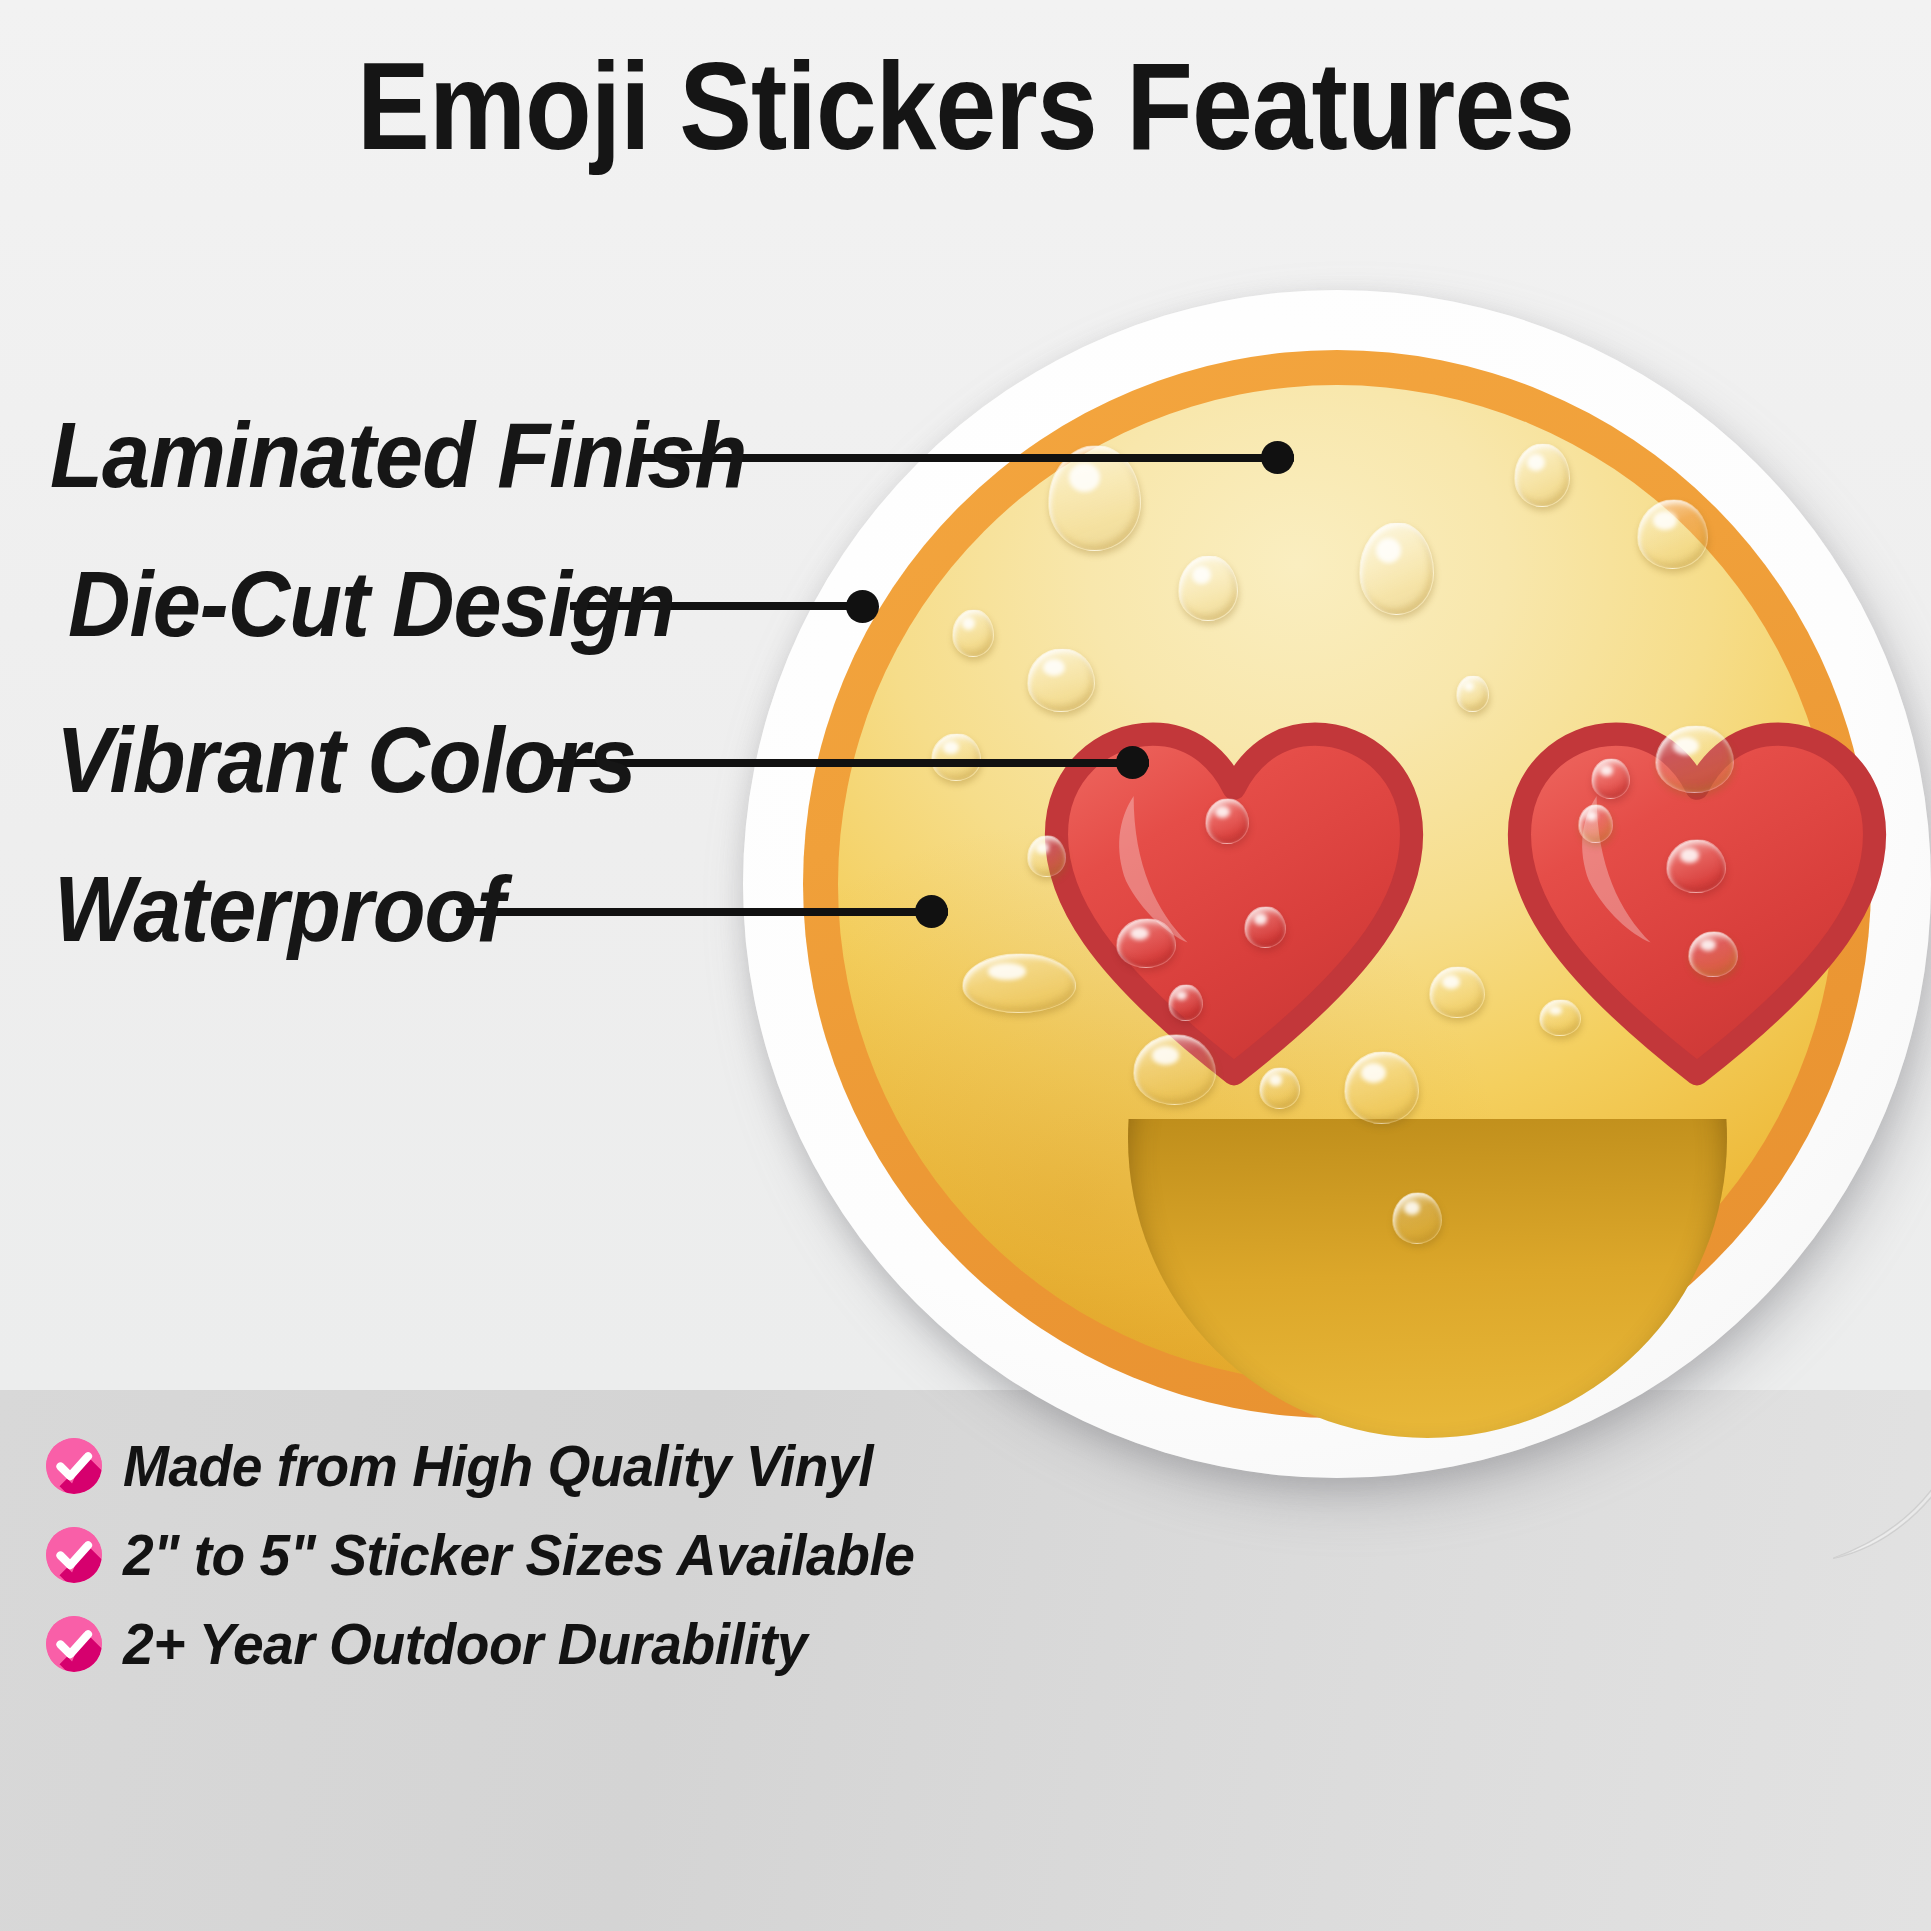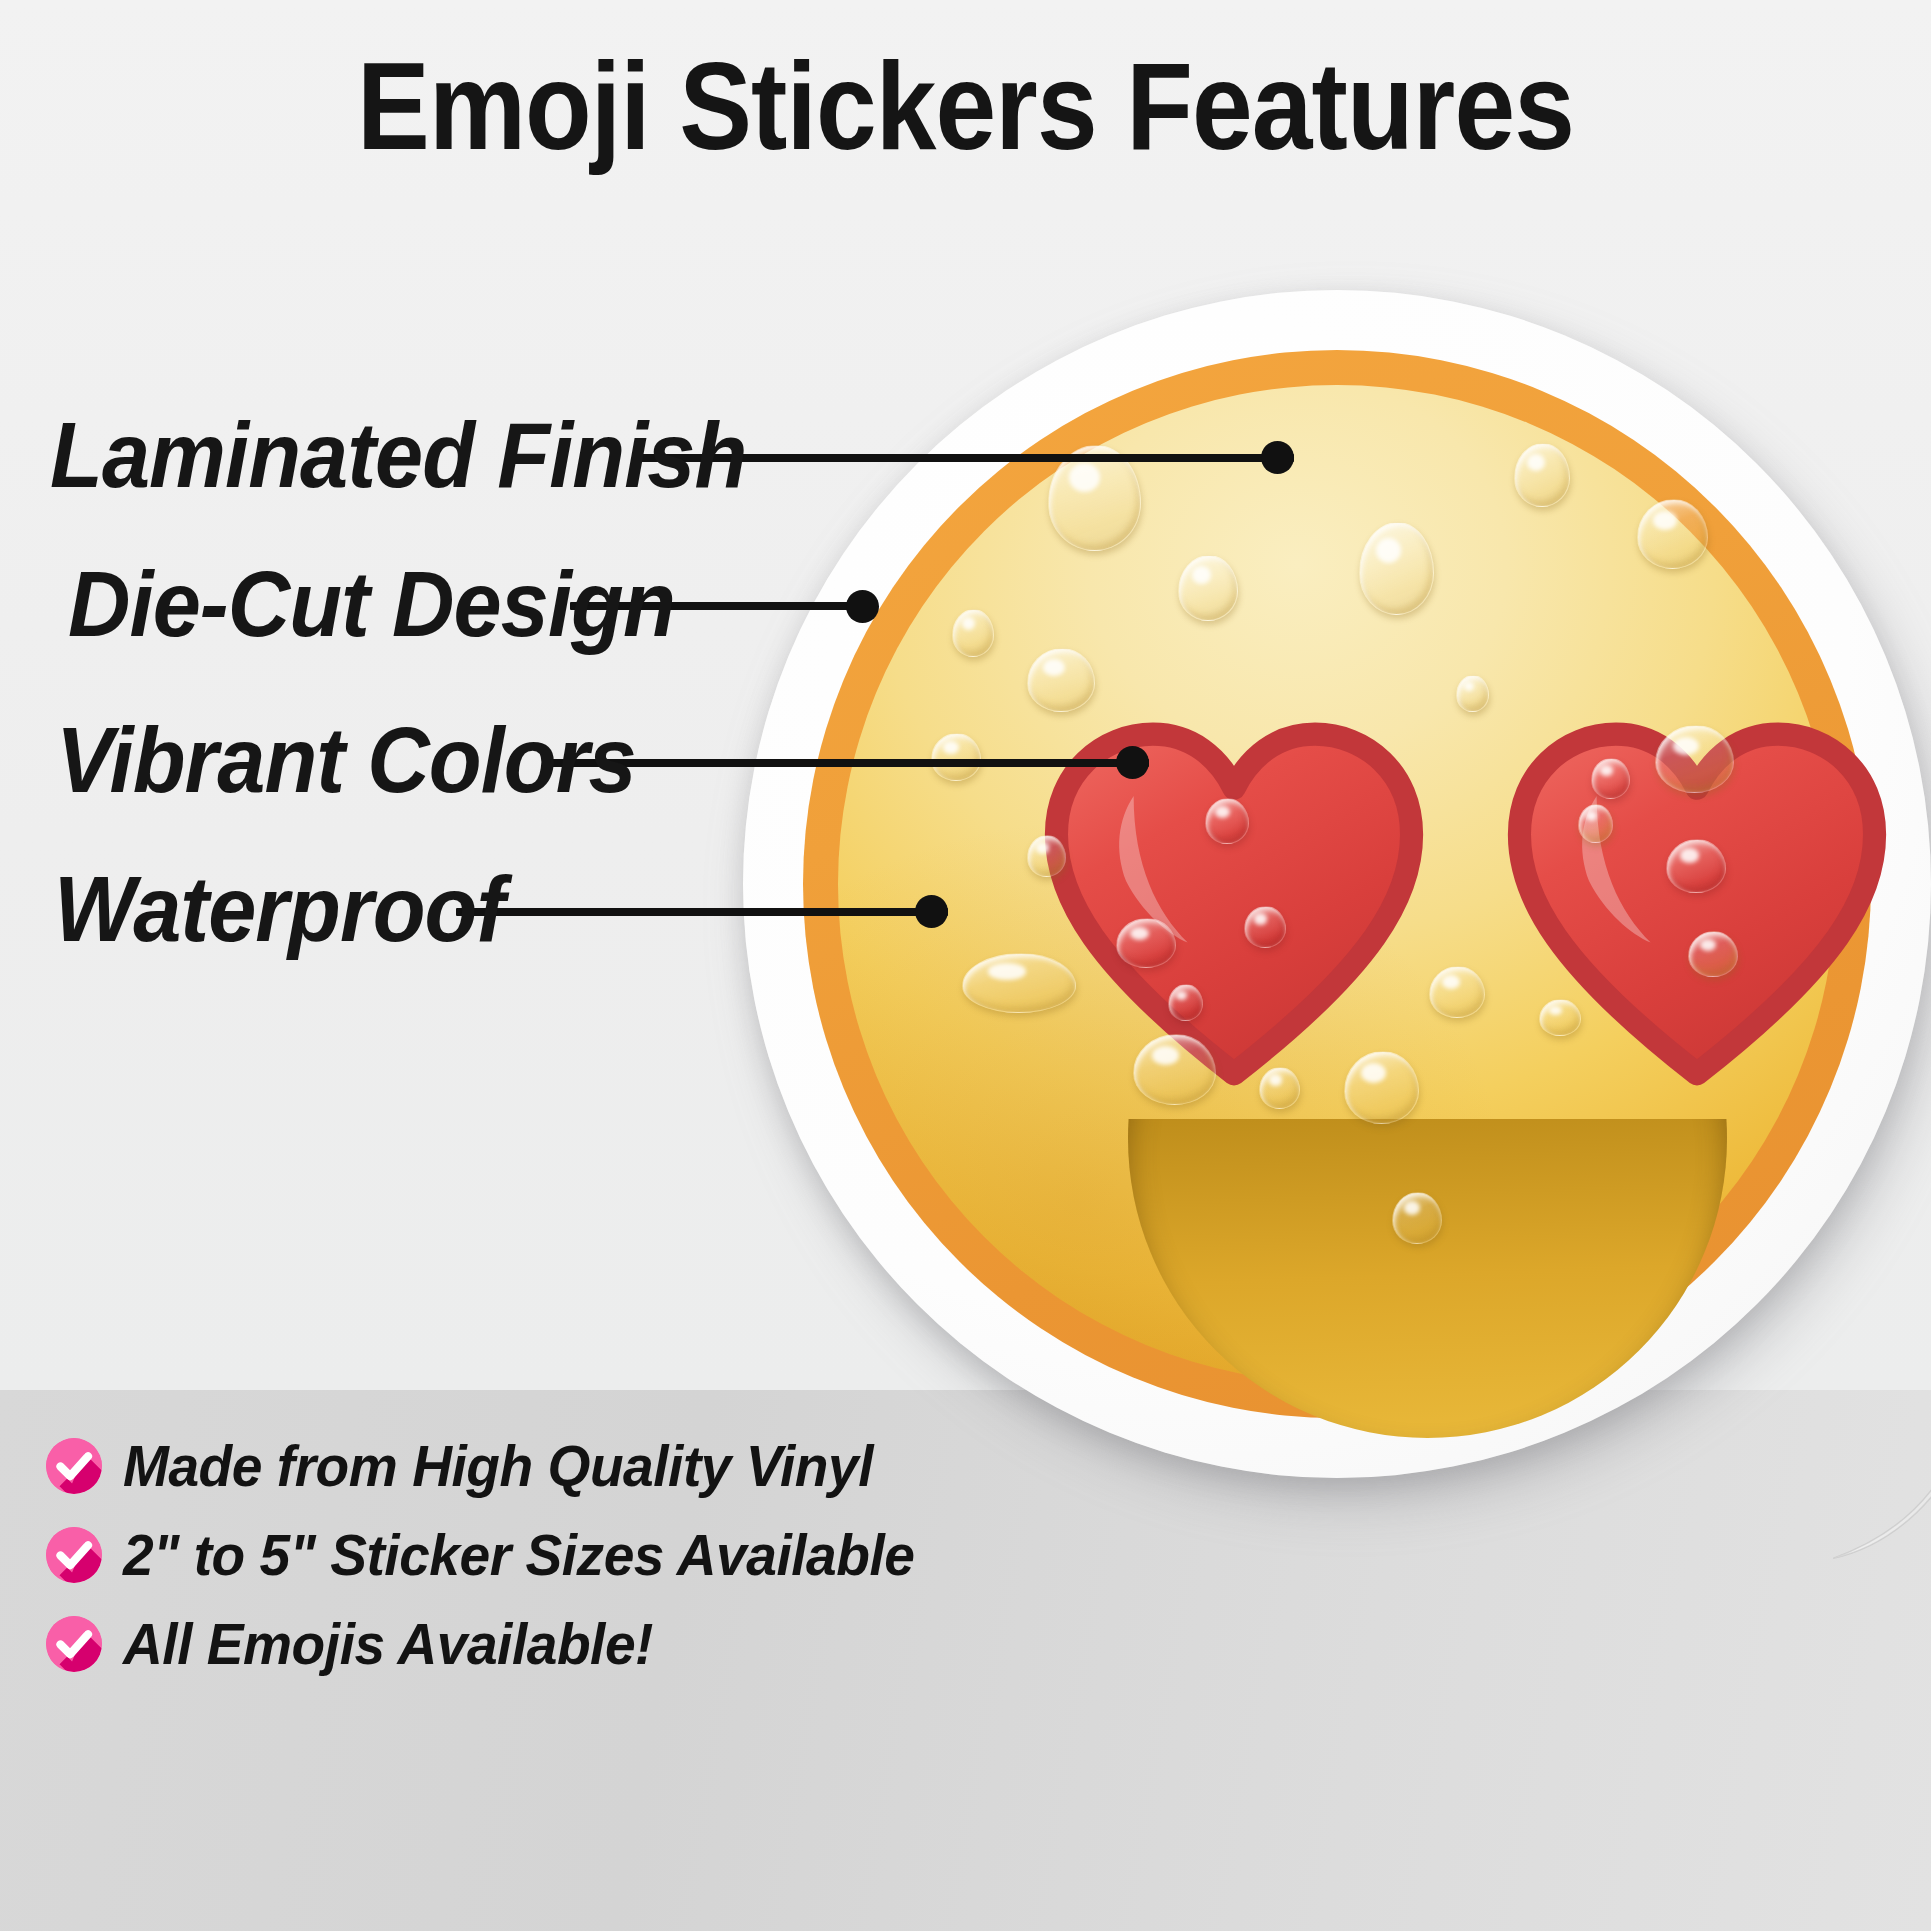--- a/index.html
+++ b/index.html
@@ -347,31 +347,31 @@
           <g clip-path="url(#cc)">
             <circle cx="29" cy="29" r="29" fill="#f95fa8"></circle>
             <path d="M40 16 L58 34 L58 58 L22 58 L14 50 L22 42 L27 47 Z" fill="#d6006e"></path>
             <path d="M15 29.5 L25 39.5 L43.5 19" fill="none" stroke="#ffffff" stroke-width="8.5" stroke-linecap="round" stroke-linejoin="round"></path>
           </g>
         </svg>
       </span>
       <span class="bullet-text">2" to 5" Sticker Sizes Available</span>
     </div>
 
-
-
     <div class="bullet-row">
       <span class="check-badge">
         <svg viewBox="0 0 58 58">
           <g clip-path="url(#cc)">
             <circle cx="29" cy="29" r="29" fill="#f95fa8"></circle>
             <path d="M40 16 L58 34 L58 58 L22 58 L14 50 L22 42 L27 47 Z" fill="#d6006e"></path>
             <path d="M15 29.5 L25 39.5 L43.5 19" fill="none" stroke="#ffffff" stroke-width="8.5" stroke-linecap="round" stroke-linejoin="round"></path>
           </g>
         </svg>
       </span>
-      <span class="bullet-text">All Emojis Available!</span>
-    </div>
+      <span class="bullet-text">2+ Year Outdoor Durability</span>
+    </div>
+
+
 
   </div>
 
 </div>
 
 
 </body></html>

